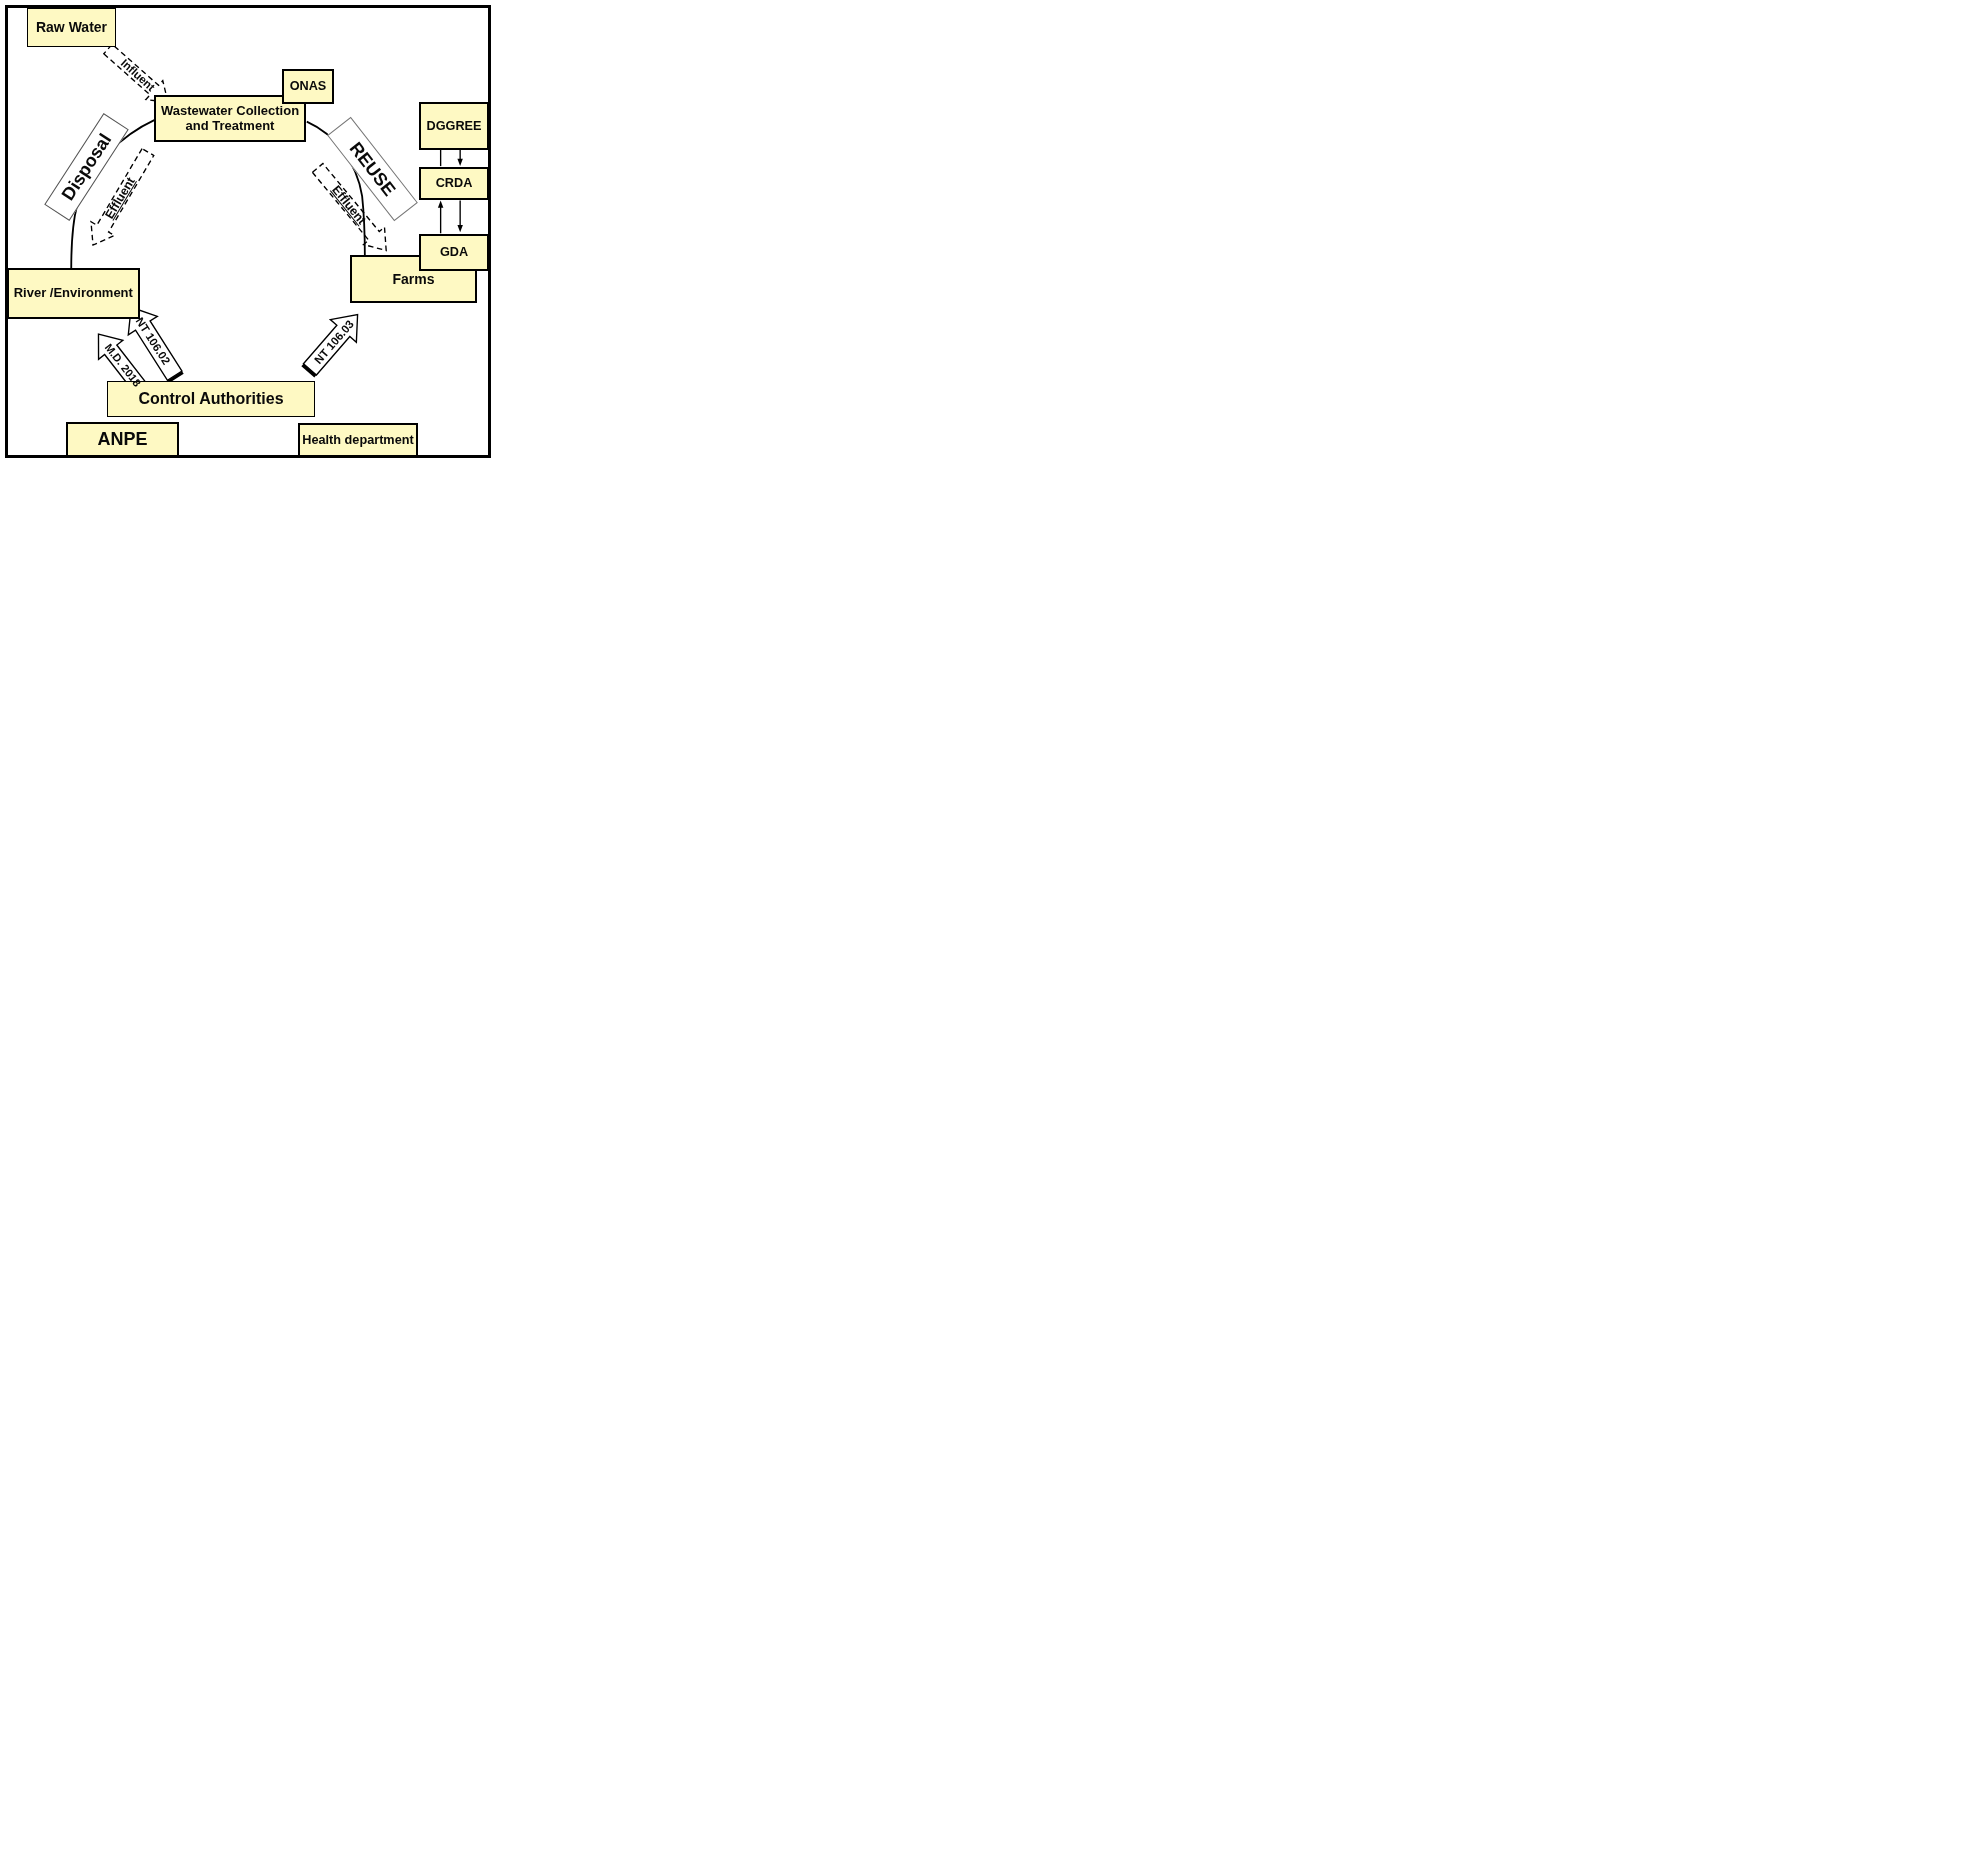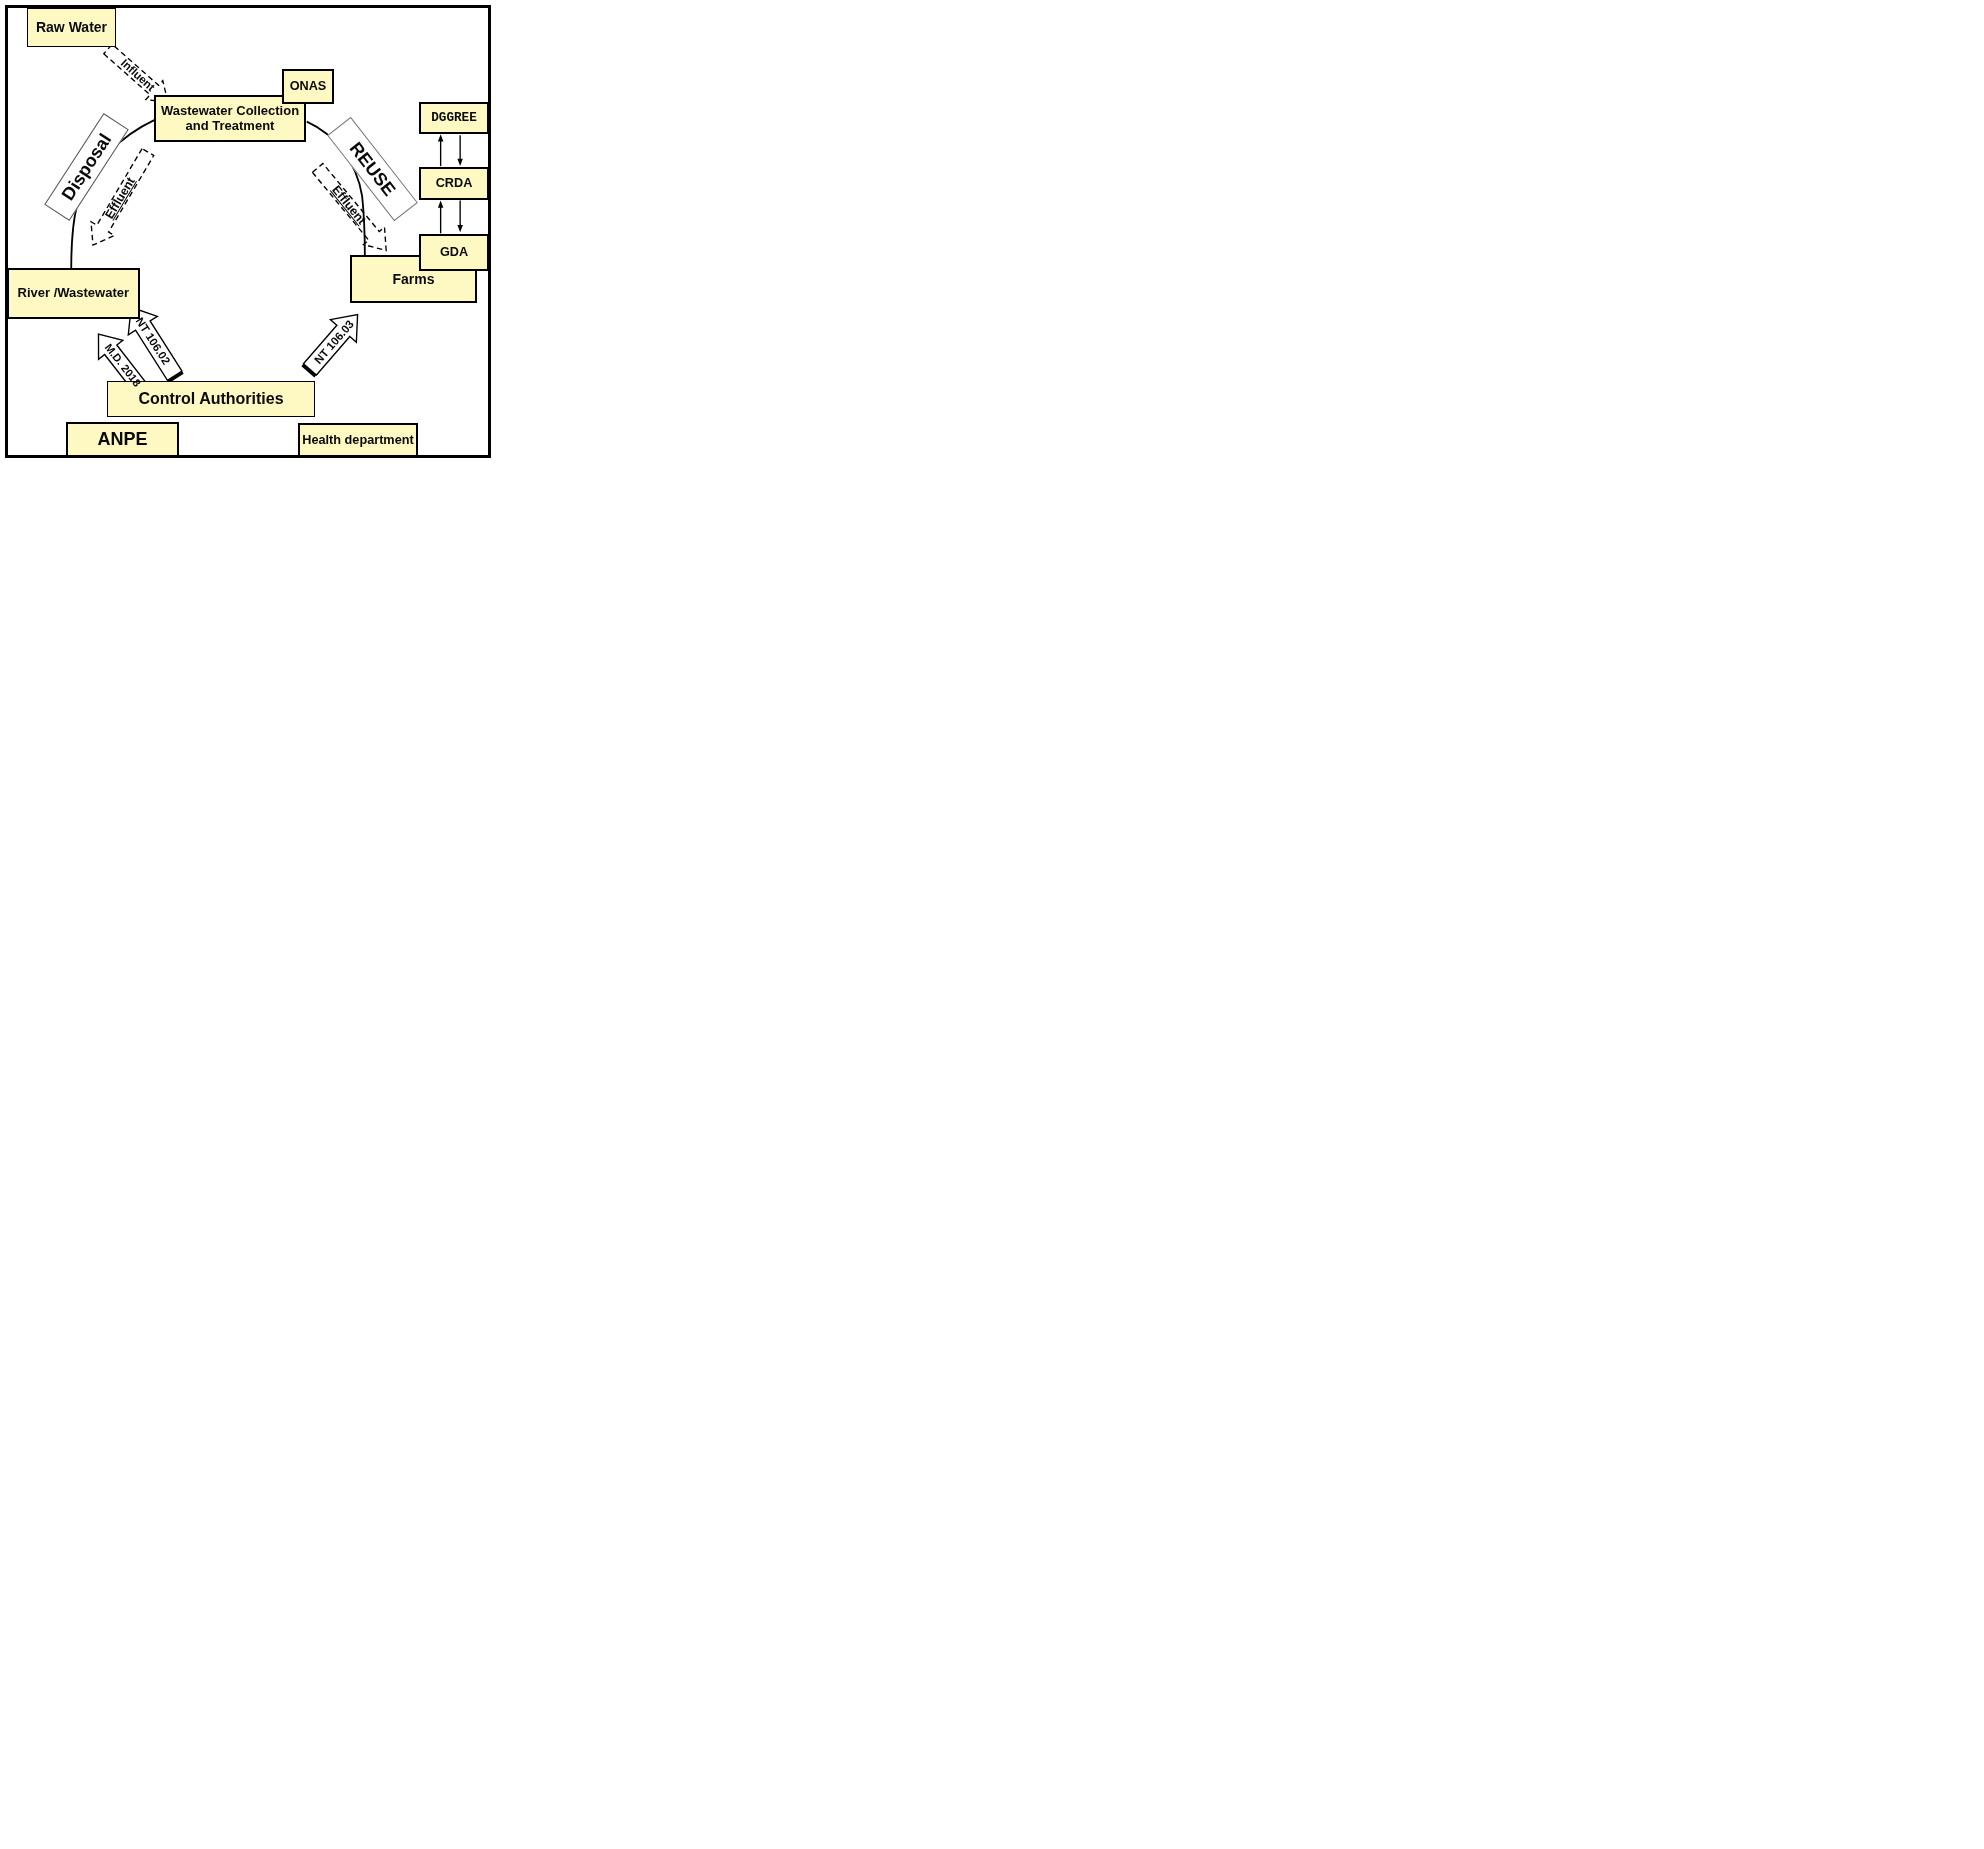--- a/index.html
+++ b/index.html
@@ -62,38 +62,38 @@
   </div>
 
   <div class="box" style="left:154px;top:95px;width:152px;height:47px;font-size:13px;padding:0 1.8px;">
     <span>Wastewater Collection and Treatment</span>
   </div>
 
   <div class="box" style="left:282px;top:69px;width:52px;height:35px;font-size:12.7px;">
     <span>ONAS</span>
   </div>
 
-  <div class="box" style="left:419px;top:102px;width:70px;height:32px;font-size:12.7px;font-family:Liberation Mono, monospace;">
+  <div class="box" style="left:419px;top:102px;width:70px;height:48px;font-size:12.7px;">
     <span>DGGREE</span>
   </div>
 
   <div class="box" style="left:419px;top:167px;width:70px;height:33px;font-size:12.7px;">
     <span>CRDA</span>
   </div>
 
   <div class="box" style="left:350px;top:255px;width:127px;height:48px;font-size:14px;">
     <span>Farms</span>
   </div>
 
   <div class="box" style="left:419px;top:234px;width:70px;height:37px;font-size:12.7px;">
     <span>GDA</span>
   </div>
 
   <div class="box" style="left:6.8px;top:268px;width:133px;height:51px;border-width:2.7px;font-size:13px;">
-    <span>River /Wastewater</span>
+    <span>River /Environment</span>
   </div>
 
   <div class="box" style="left:107px;top:381px;width:208px;height:36px;border-width:1.8px;font-size:16px;">
     <span>Control Authorities</span>
   </div>
 
   <div class="box" style="left:66px;top:422px;width:113px;height:35px;font-size:18px;">
     <span>ANPE</span>
   </div>
 

